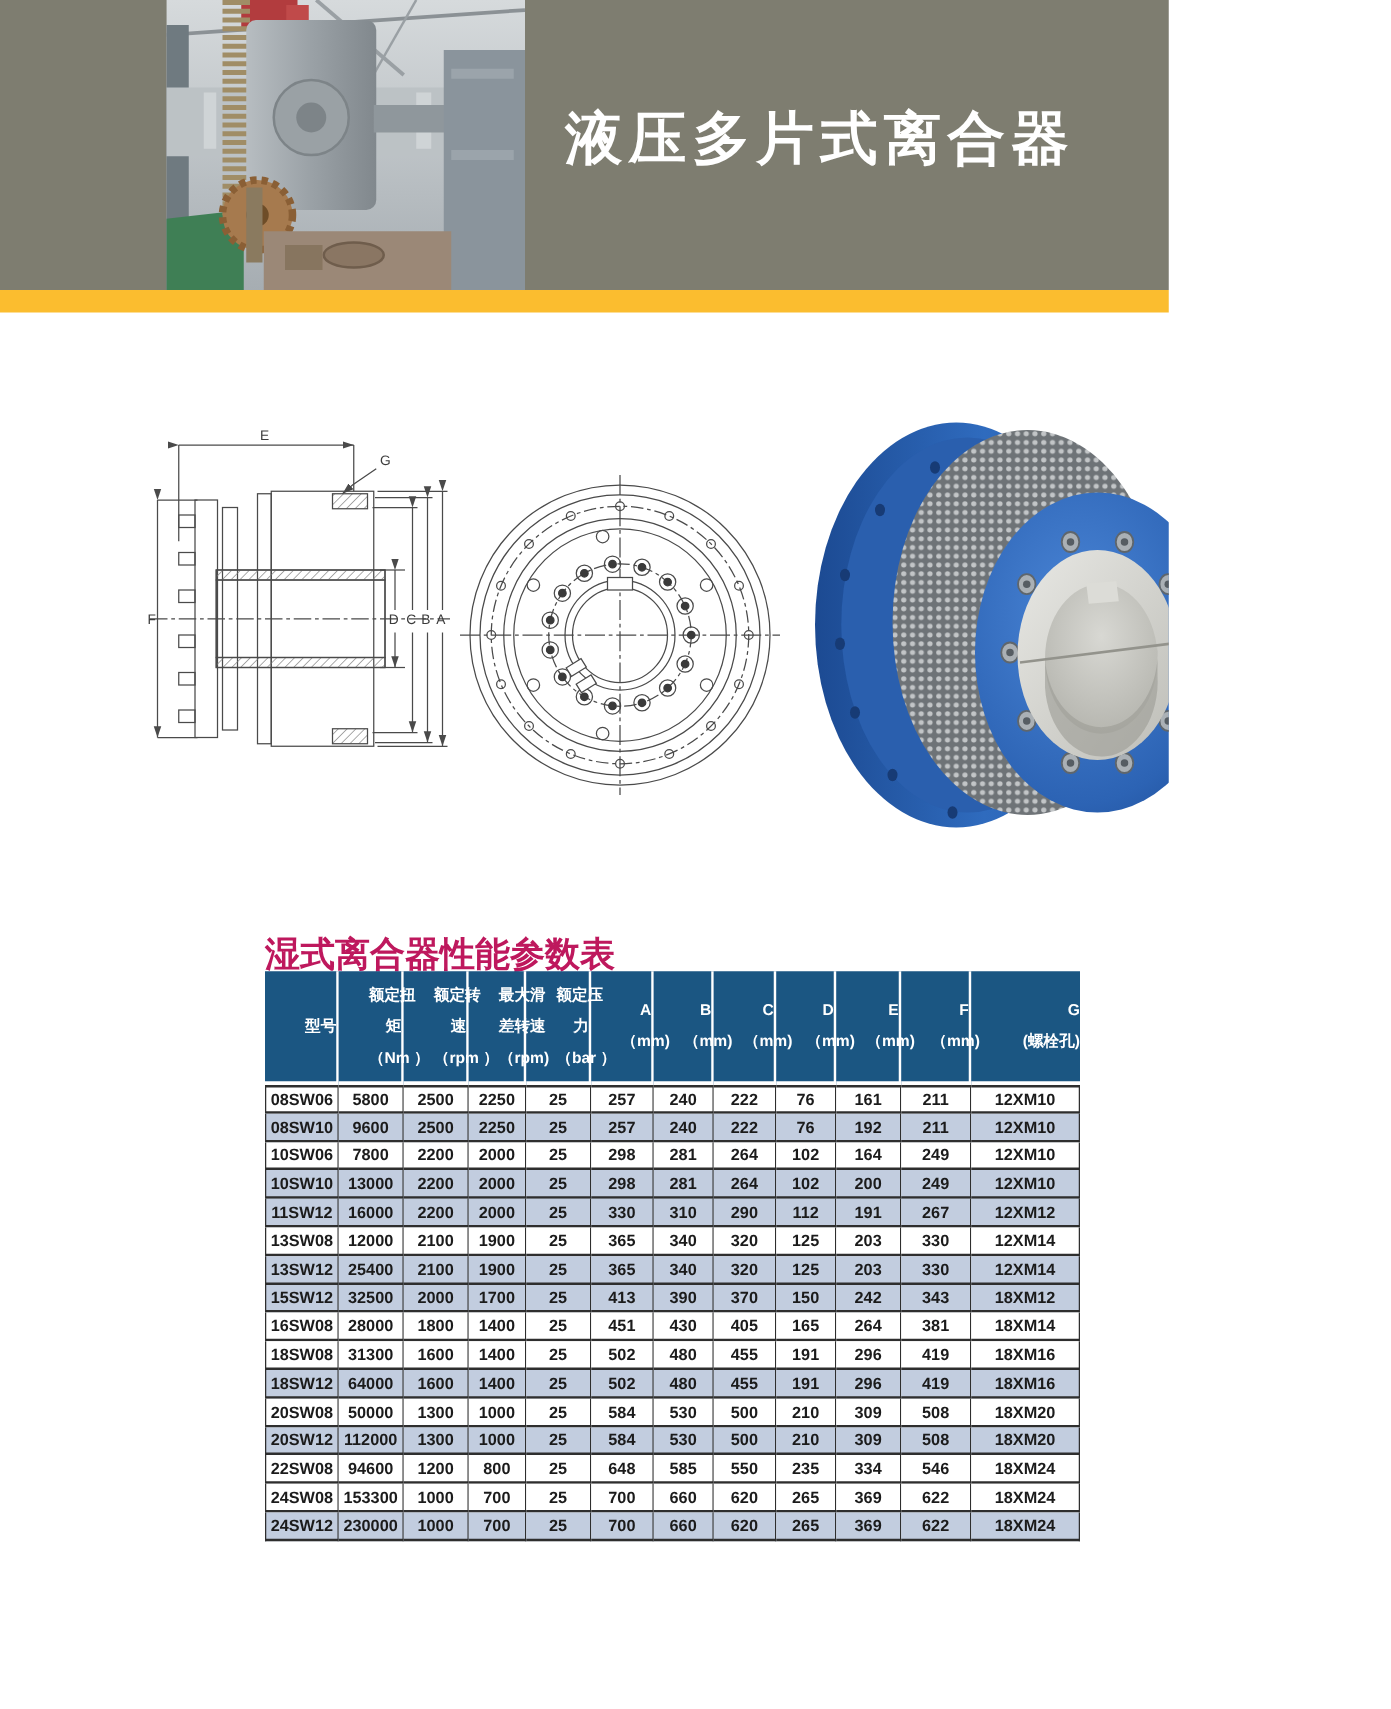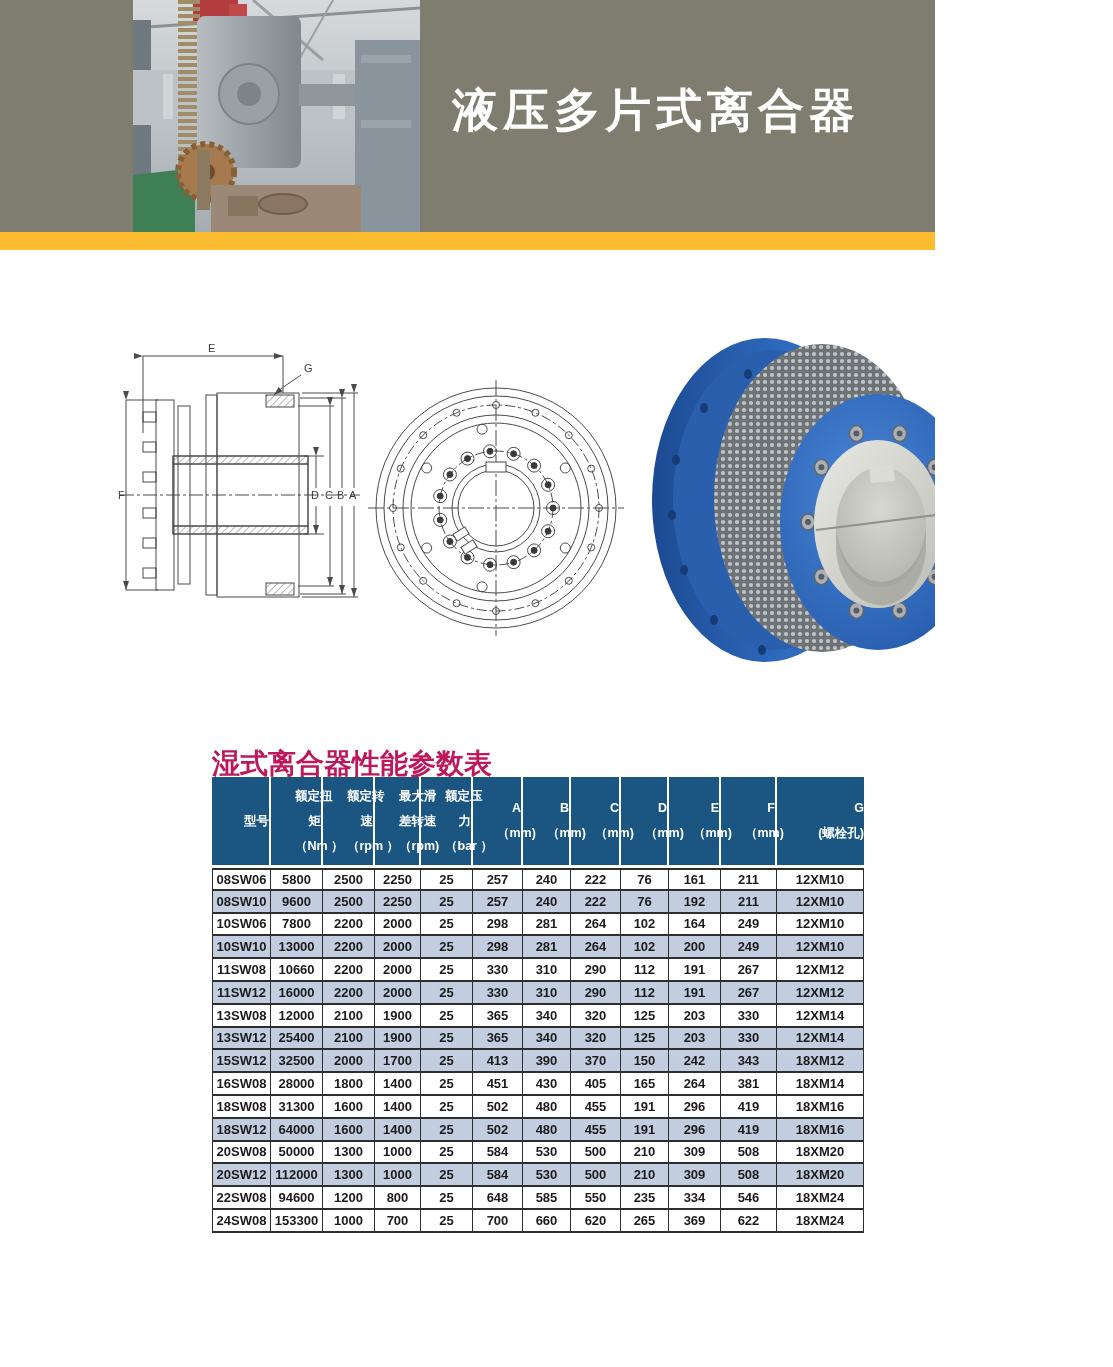--- a/index.html
+++ b/index.html
@@ -430,48 +430,34 @@
           <td>2000</td>
           <td>25</td>
           <td>298</td>
           <td>281</td>
           <td>264</td>
           <td>102</td>
           <td>200</td>
           <td>249</td>
           <td>12XM10</td>
         </tr>
-        <tr>
-          <td>11SW08</td>
-          <td>10660</td>
+        <tr class="alt">
+          <td>11SW12</td>
+          <td>16000</td>
           <td>2200</td>
           <td>2000</td>
           <td>25</td>
           <td>330</td>
           <td>310</td>
           <td>290</td>
           <td>112</td>
           <td>191</td>
           <td>267</td>
           <td>12XM12</td>
         </tr>
-        <tr class="alt">
-          <td>11SW12</td>
-          <td>16000</td>
-          <td>2200</td>
-          <td>2000</td>
-          <td>25</td>
-          <td>330</td>
-          <td>310</td>
-          <td>290</td>
-          <td>112</td>
-          <td>191</td>
-          <td>267</td>
-          <td>12XM12</td>
-        </tr>
         <tr>
           <td>13SW08</td>
           <td>12000</td>
           <td>2100</td>
           <td>1900</td>
           <td>25</td>
           <td>365</td>
           <td>340</td>
           <td>320</td>
           <td>125</td>
@@ -598,16 +584,30 @@
           <td>700</td>
           <td>25</td>
           <td>700</td>
           <td>660</td>
           <td>620</td>
           <td>265</td>
           <td>369</td>
           <td>622</td>
           <td>18XM24</td>
         </tr>
+        <tr class="alt">
+          <td>24SW12</td>
+          <td>230000</td>
+          <td>1000</td>
+          <td>700</td>
+          <td>25</td>
+          <td>700</td>
+          <td>660</td>
+          <td>620</td>
+          <td>265</td>
+          <td>369</td>
+          <td>622</td>
+          <td>18XM24</td>
+        </tr>
       </tbody>
   </table>
 
 </div>
 
 </body></html>

